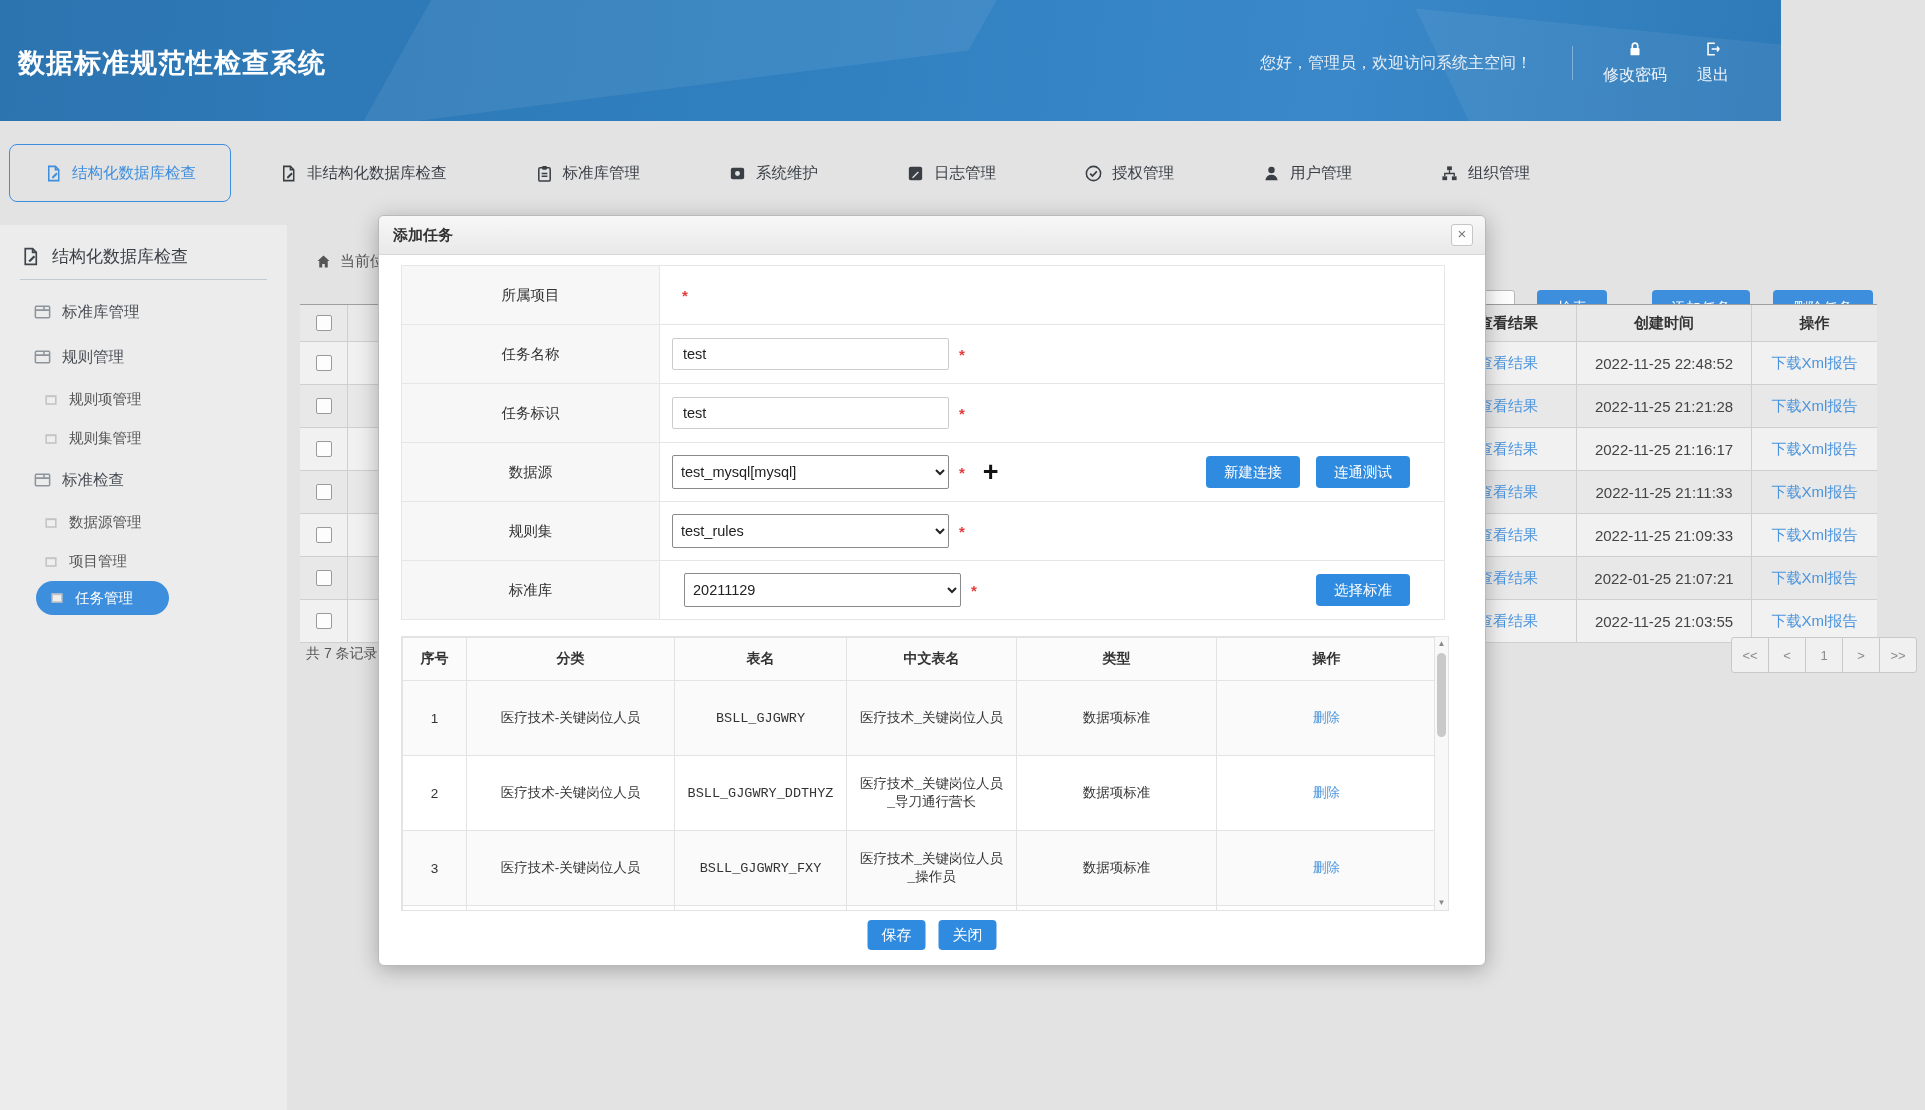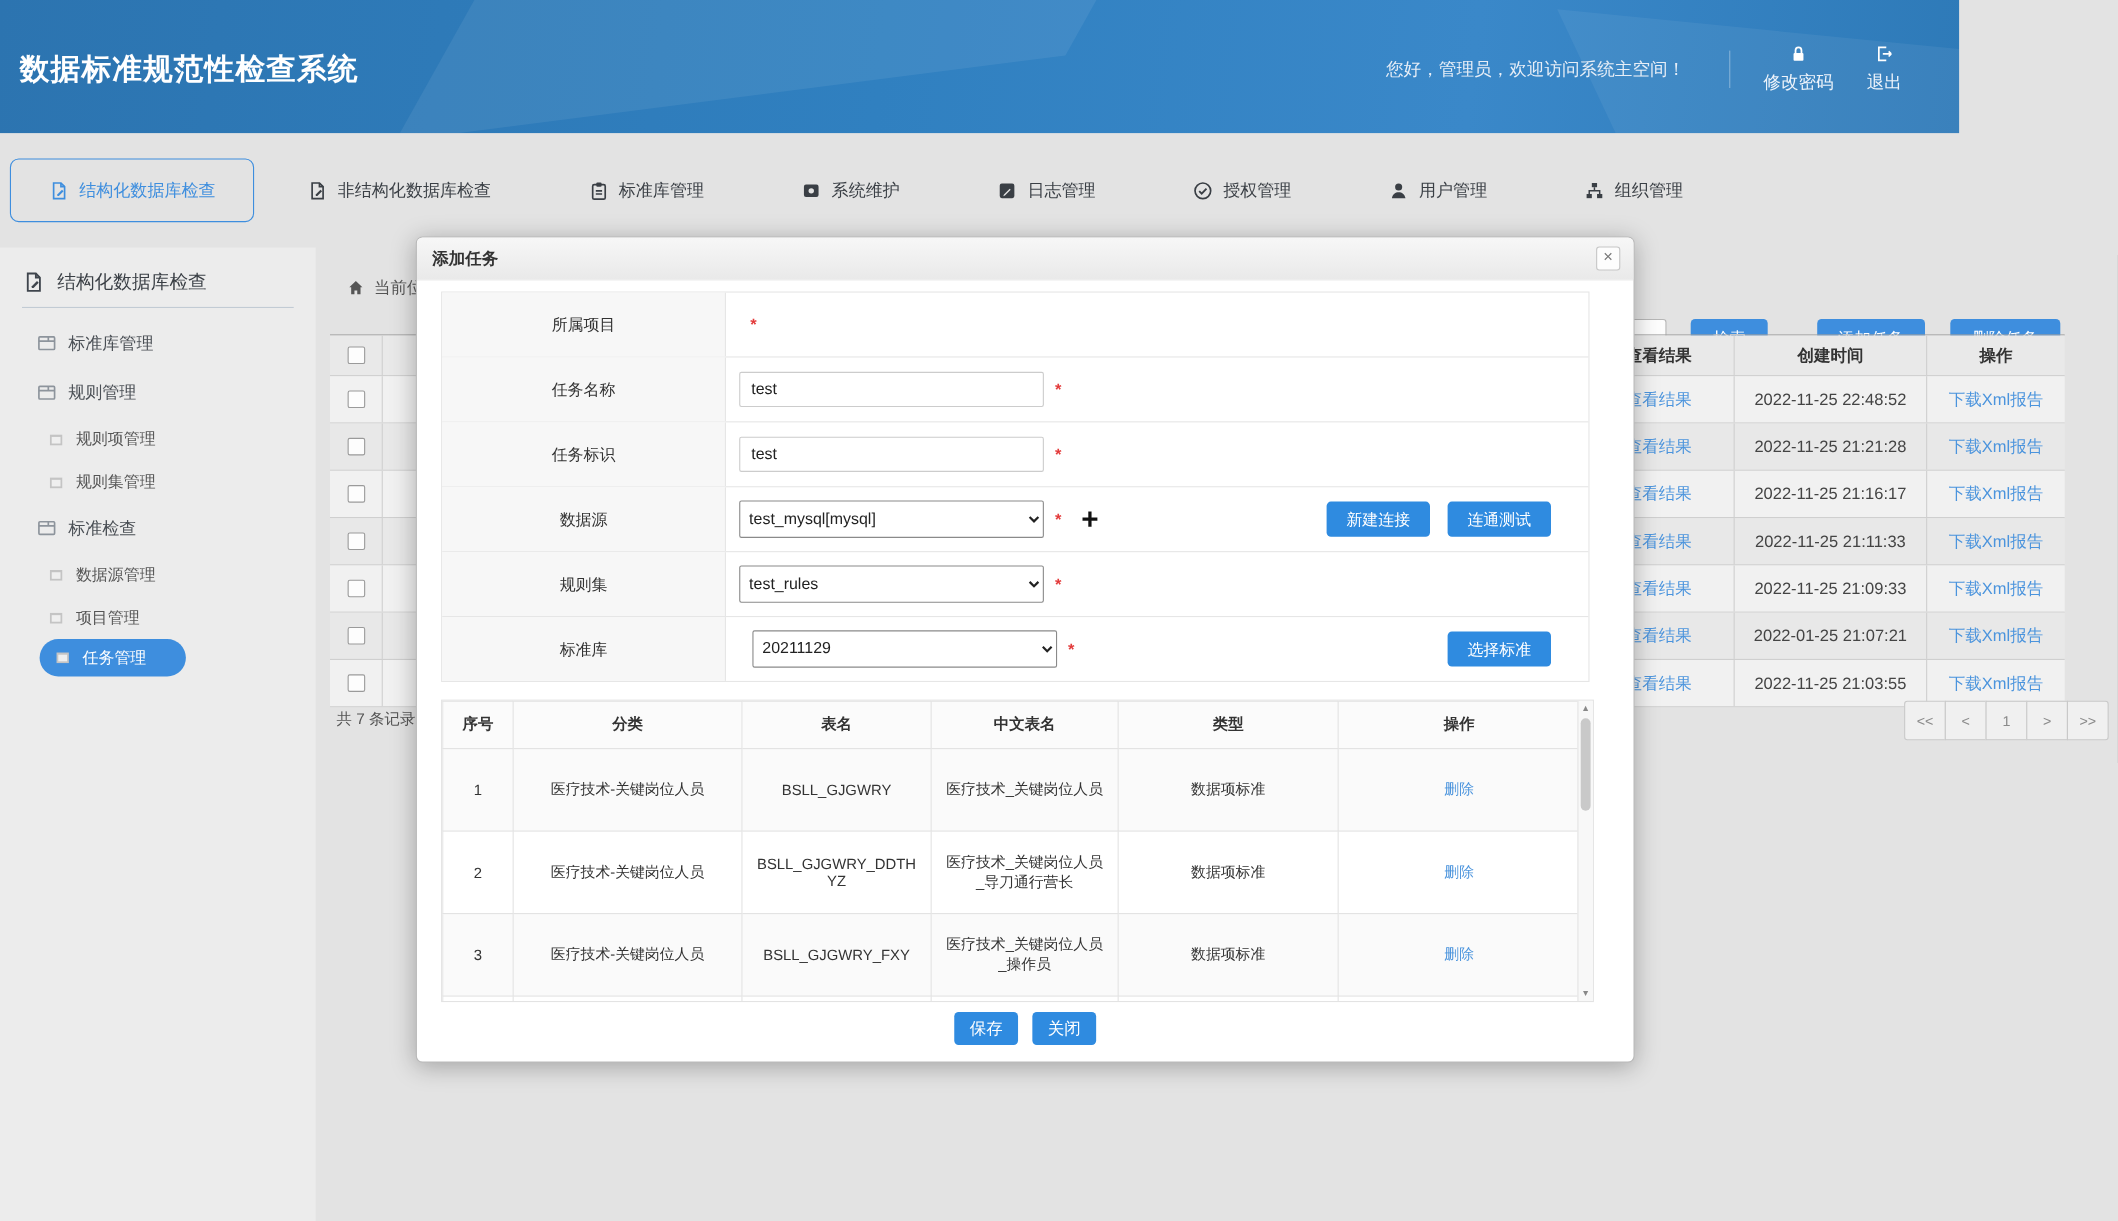--- a/index.html
+++ b/index.html
@@ -112,21 +112,21 @@
     border:1px solid #e3e3e3;box-sizing:border-box;}
   .m-table{width:1034px;border-collapse:collapse;table-layout:fixed;}
   .m-table col:nth-child(1){width:64px;}
   .m-table col:nth-child(2){width:208px;}
   .m-table col:nth-child(3){width:172px;}
   .m-table col:nth-child(4){width:170px;}
   .m-table col:nth-child(5){width:200px;}
   .m-table col:nth-child(6){width:220px;}
   .m-table th{height:40px;font-size:14px;font-weight:700;color:#333;background:#fbfbfb;border:1px solid #e3e3e3;}
   .m-table td{height:70px;font-size:13.5px;color:#333;text-align:center;border:1px solid #e3e3e3;padding:2px 12px;}
-  .m-table td.brk{word-break:break-all;}
+  .m-table td.brk{word-break:break-all;font-family:Liberation Mono, monospace;}
   .m-table tr:nth-child(odd) td{background:#fafafa;}
   .m-table tr:nth-child(even) td{background:#fff;}
   .v-scrollbar{position:absolute;right:0;top:0;bottom:0;width:14px;background:#f8f8f8;border-left:1px solid #e3e3e3;box-sizing:border-box;}
   .sb-arrow{position:absolute;left:0;width:13px;height:14px;font-size:8px;color:#888;text-align:center;line-height:14px;cursor:pointer;}
   .sb-up{top:0;}
   .sb-down{bottom:0;}
   .sb-thumb{position:absolute;left:2px;top:16px;width:9px;height:84px;background:#c9c9c9;border-radius:5px;cursor:grab;}
   .modal-footer-buttons{position:absolute;bottom:15px;left:50%;transform:translateX(-50%);display:flex;gap:13px;}
   .btn-ft{height:30px;padding:0 14px;background:var(--modal-btn);font-size:15px;border-radius:4px;}
 </style>

